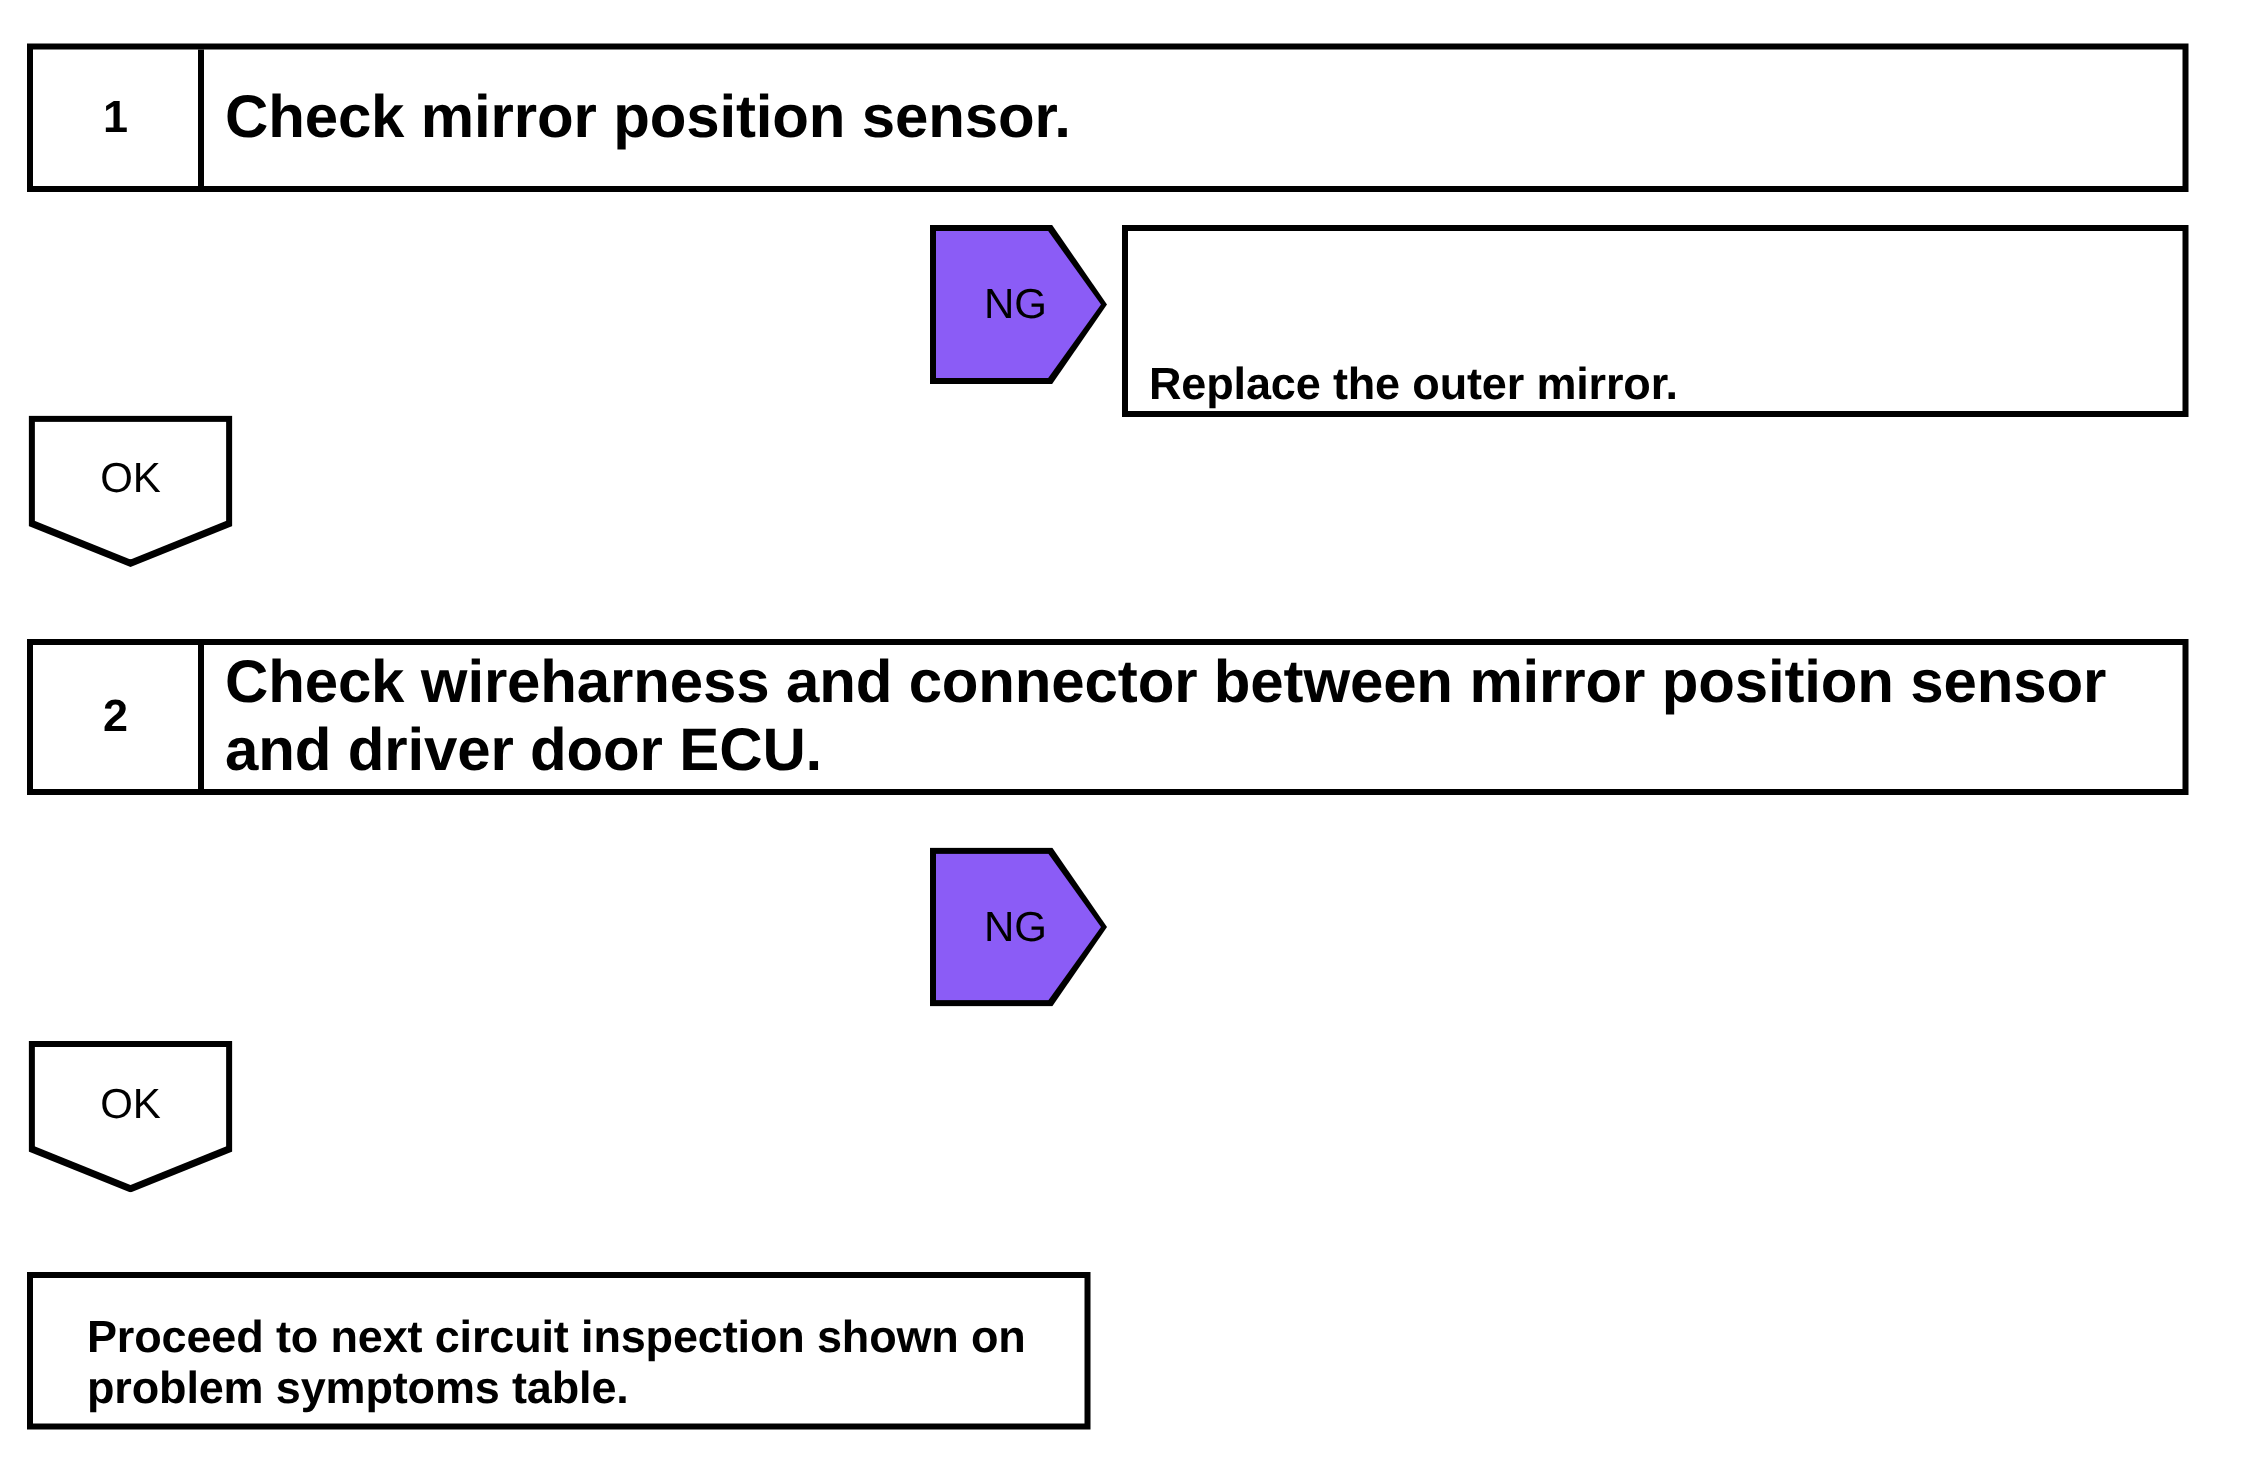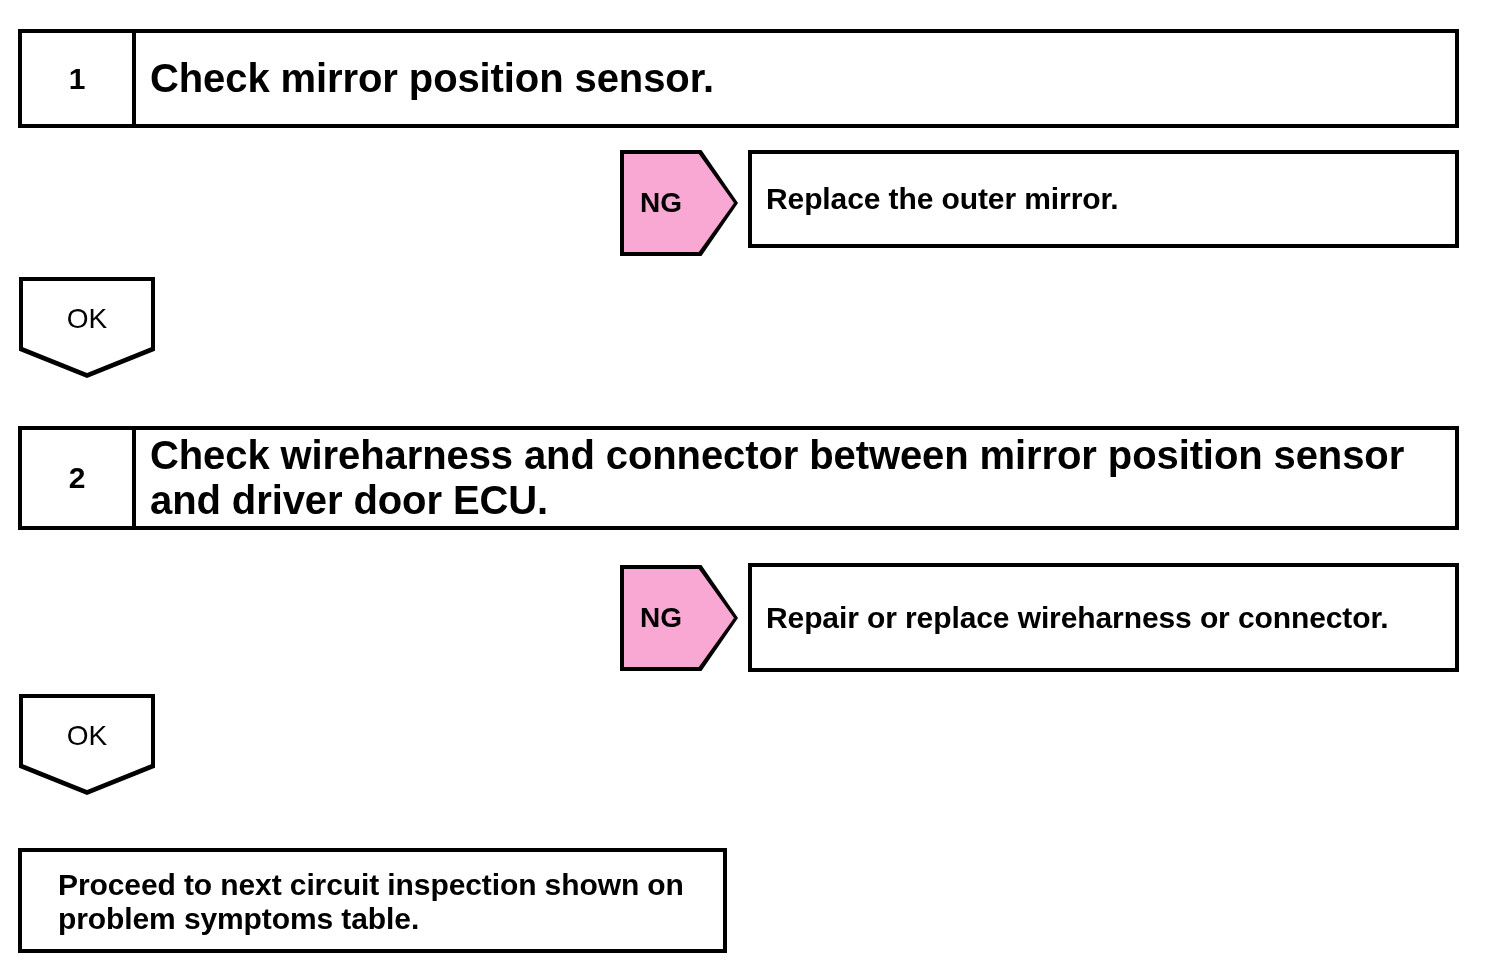--- a/index.html
+++ b/index.html
@@ -67,47 +67,47 @@
     display: flex;
     align-items: center;
     padding: 0 14px;
     font-size: 30px;
     font-weight: bold;
     line-height: 1.12;
     letter-spacing: -0.1px;
     box-sizing: border-box;
   }
   .action-box.two-line {
-    align-items: flex-start;
+    align-items: center;
     padding-top: 12px;
   }
 
   
   .ng-arrow {
     background: #000;
     -webkit-clip-path: polygon(0 0, 69% 0, 100% 50%, 69% 100%, 0 100%);
     clip-path: polygon(0 0, 69% 0, 100% 50%, 69% 100%, 0 100%);
     position: absolute;
   }
   .ng-arrow .inner {
     position: absolute;
     left: 4px;
     top: 4px;
     right: 4px;
     bottom: 4px;
-    background: #f9a8d4;
+    background: #8b5cf6;
     -webkit-clip-path: polygon(0 0, 68% 0, 100% 50%, 68% 100%, 0 100%);
     clip-path: polygon(0 0, 68% 0, 100% 50%, 68% 100%, 0 100%);
     display: flex;
     align-items: center;
     justify-content: flex-start;
-    padding-left: 16px;
+    padding-left: 32px;
     box-sizing: border-box;
     font-size: 28px;
-    font-weight: bold;
+    font-weight: normal;
   }
 
   
   .ok-arrow {
     background: #000;
     -webkit-clip-path: polygon(0 0, 100% 0, 100% 73%, 50% 100%, 0 73%);
     clip-path: polygon(0 0, 100% 0, 100% 73%, 50% 100%, 0 73%);
     position: absolute;
   }
   .ok-arrow .inner {
@@ -135,40 +135,37 @@
 
   <div class="node step-box" style="left:18px; top:29px; width:1441px; height:99px;">
     <div class="step-num">1</div>
     <div class="step-text">Check mirror position sensor.</div>
   </div>
 
   <div class="ng-arrow" style="left:620px; top:150px; width:118px; height:106px;">
     <div class="inner">NG</div>
   </div>
 
-  <div class="node action-box" style="left:748px; top:150px; width:711px; height:98px;">
+  <div class="node action-box" style="left:748px; top:150px; width:711px; height:128px;align-items:flex-end;">
     <span>Replace the outer mirror.</span>
   </div>
 
   <div class="ok-arrow" style="left:19px; top:277px; width:136px; height:101px;">
     <div class="inner">OK</div>
   </div>
 
   <div class="node step-box" style="left:18px; top:426px; width:1441px; height:104px;">
     <div class="step-num">2</div>
     <div class="step-text">Check wireharness and connector between mirror position sensor and driver door ECU.</div>
   </div>
 
   <div class="ng-arrow" style="left:620px; top:565px; width:118px; height:106px;">
     <div class="inner">NG</div>
   </div>
 
-  <div class="node action-box" style="left:748px; top:563px; width:711px; height:109px;">
-    <span>Repair or replace wireharness or connector.</span>
-  </div>
 
   <div class="ok-arrow" style="left:19px; top:694px; width:136px; height:101px;">
     <div class="inner">OK</div>
   </div>
 
   <div class="node action-box two-line" style="left:18px; top:848px; width:709px; height:105px;">
     <span style="display:block; padding-left:22px; padding-top:4px;">Proceed to next circuit inspection shown on problem symptoms table.</span>
   </div>
 
 </div>

